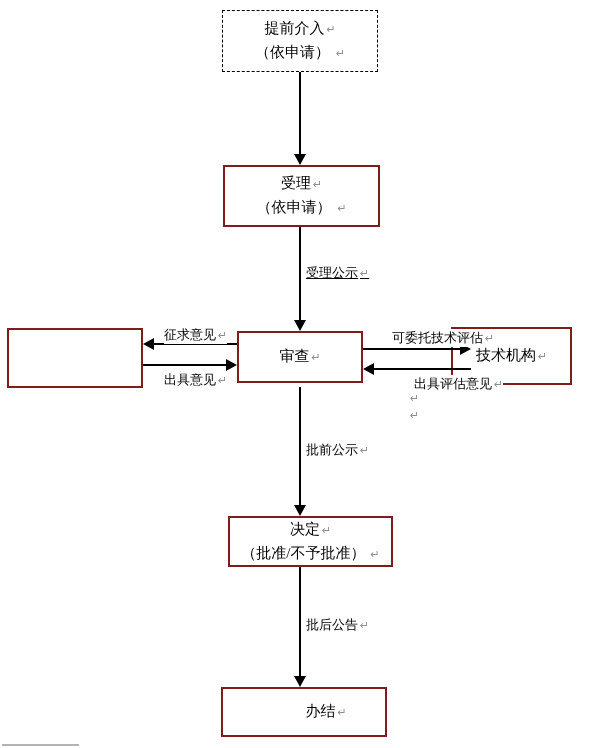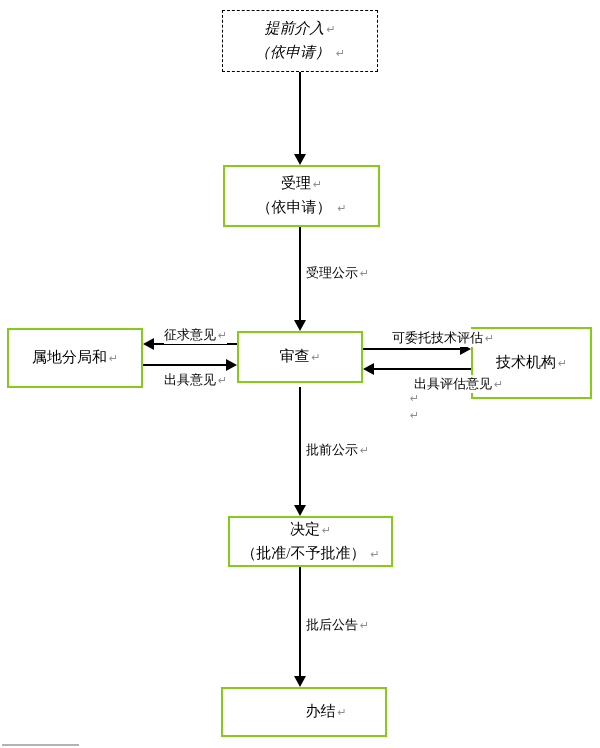--- a/index.html
+++ b/index.html
@@ -1,25 +1,25 @@
 <!DOCTYPE html>
 <html><head>
 <meta charset="utf-8">
 <style>
   html,body{margin:0;padding:0;background:#fff;}
   .canvas{
     position:relative;width:600px;height:748px;background:#ffffff;
     font-family:"Liberation Serif","DejaVu Serif",serif;color:#000;overflow:hidden;
   }
   .node{
-    position:absolute;box-sizing:border-box;border:2px solid #84cc16;background:#fff;
+    position:absolute;box-sizing:border-box;border:2px solid #7f1d1d;background:#fff;
     display:flex;flex-direction:column;align-items:center;justify-content:center;
     font-size:15px;line-height:23px;text-align:center;
   }
-  .node.dashed{border:1px dashed #000;font-style:italic;}
+  .node.dashed{border:1px dashed #000;}
   .nline{white-space:nowrap;}
   .pil{
     color:#8f8f8f;font-size:11px;margin-left:2px;
     font-family:"DejaVu Sans","Liberation Sans",sans-serif;
   }
   .pil.stray{position:absolute;}
   .vline{position:absolute;width:2px;background:#000;}
   .hline{position:absolute;height:2px;background:#000;}
   .vhead{position:absolute;width:0;height:0;
     border-left:6px solid transparent;border-right:6px solid transparent;border-top:11px solid #000;}
@@ -43,31 +43,30 @@
   <div class="vline" style="left:299px;top:72px;height:83px;"></div>
   <div class="vhead" style="left:294px;top:154px;"></div>
 
   <div class="node" style="left:223px;top:165px;width:157px;height:62px;">
     <div class="nline"><span>受理</span><span class="pil">↵</span></div>
     <div class="nline"><span>（依申请）</span><span class="pil" style="margin-left:6px;">↵</span></div>
   </div>
 
   <div class="vline" style="left:299px;top:227px;height:93px;"></div>
   <div class="vhead" style="left:294px;top:320px;"></div>
-  <div class="elabel" style="left:306px;top:264px;"><span>受理公示</span><span class="pil">↵</span></div>
+  <div class="elabel" style="left:306px;top:264px;text-decoration:underline;"><span>受理公示</span><span class="pil">↵</span></div>
 
   <div class="node" style="left:237px;top:331px;width:126px;height:52px;">
     <div class="nline"><span>审查</span><span class="pil">↵</span></div>
   </div>
 
   <div class="node" style="left:7px;top:328px;width:136px;height:60px;">
-    <div class="nline"><span>属地分局和</span><span class="pil">↵</span></div>
   </div>
 
-  <div class="node" style="left:471px;top:327px;width:121px;height:72px;">
+  <div class="node" style="left:451px;top:327px;width:121px;height:58px;">
     <div class="nline"><span>技术机构</span><span class="pil">↵</span></div>
   </div>
 
   <div class="hline" style="left:154px;top:343px;width:83px;"></div>
   <div class="hhead-left" style="left:143px;top:338px;"></div>
   <div class="elabel" style="left:164px;top:326px;"><span>征求意见</span><span class="pil">↵</span></div>
 
   <div class="hline" style="left:143px;top:364px;width:83px;"></div>
   <div class="hhead-right" style="left:226px;top:359px;"></div>
   <div class="elabel" style="left:164px;top:371px;"><span>出具意见</span><span class="pil">↵</span></div>

